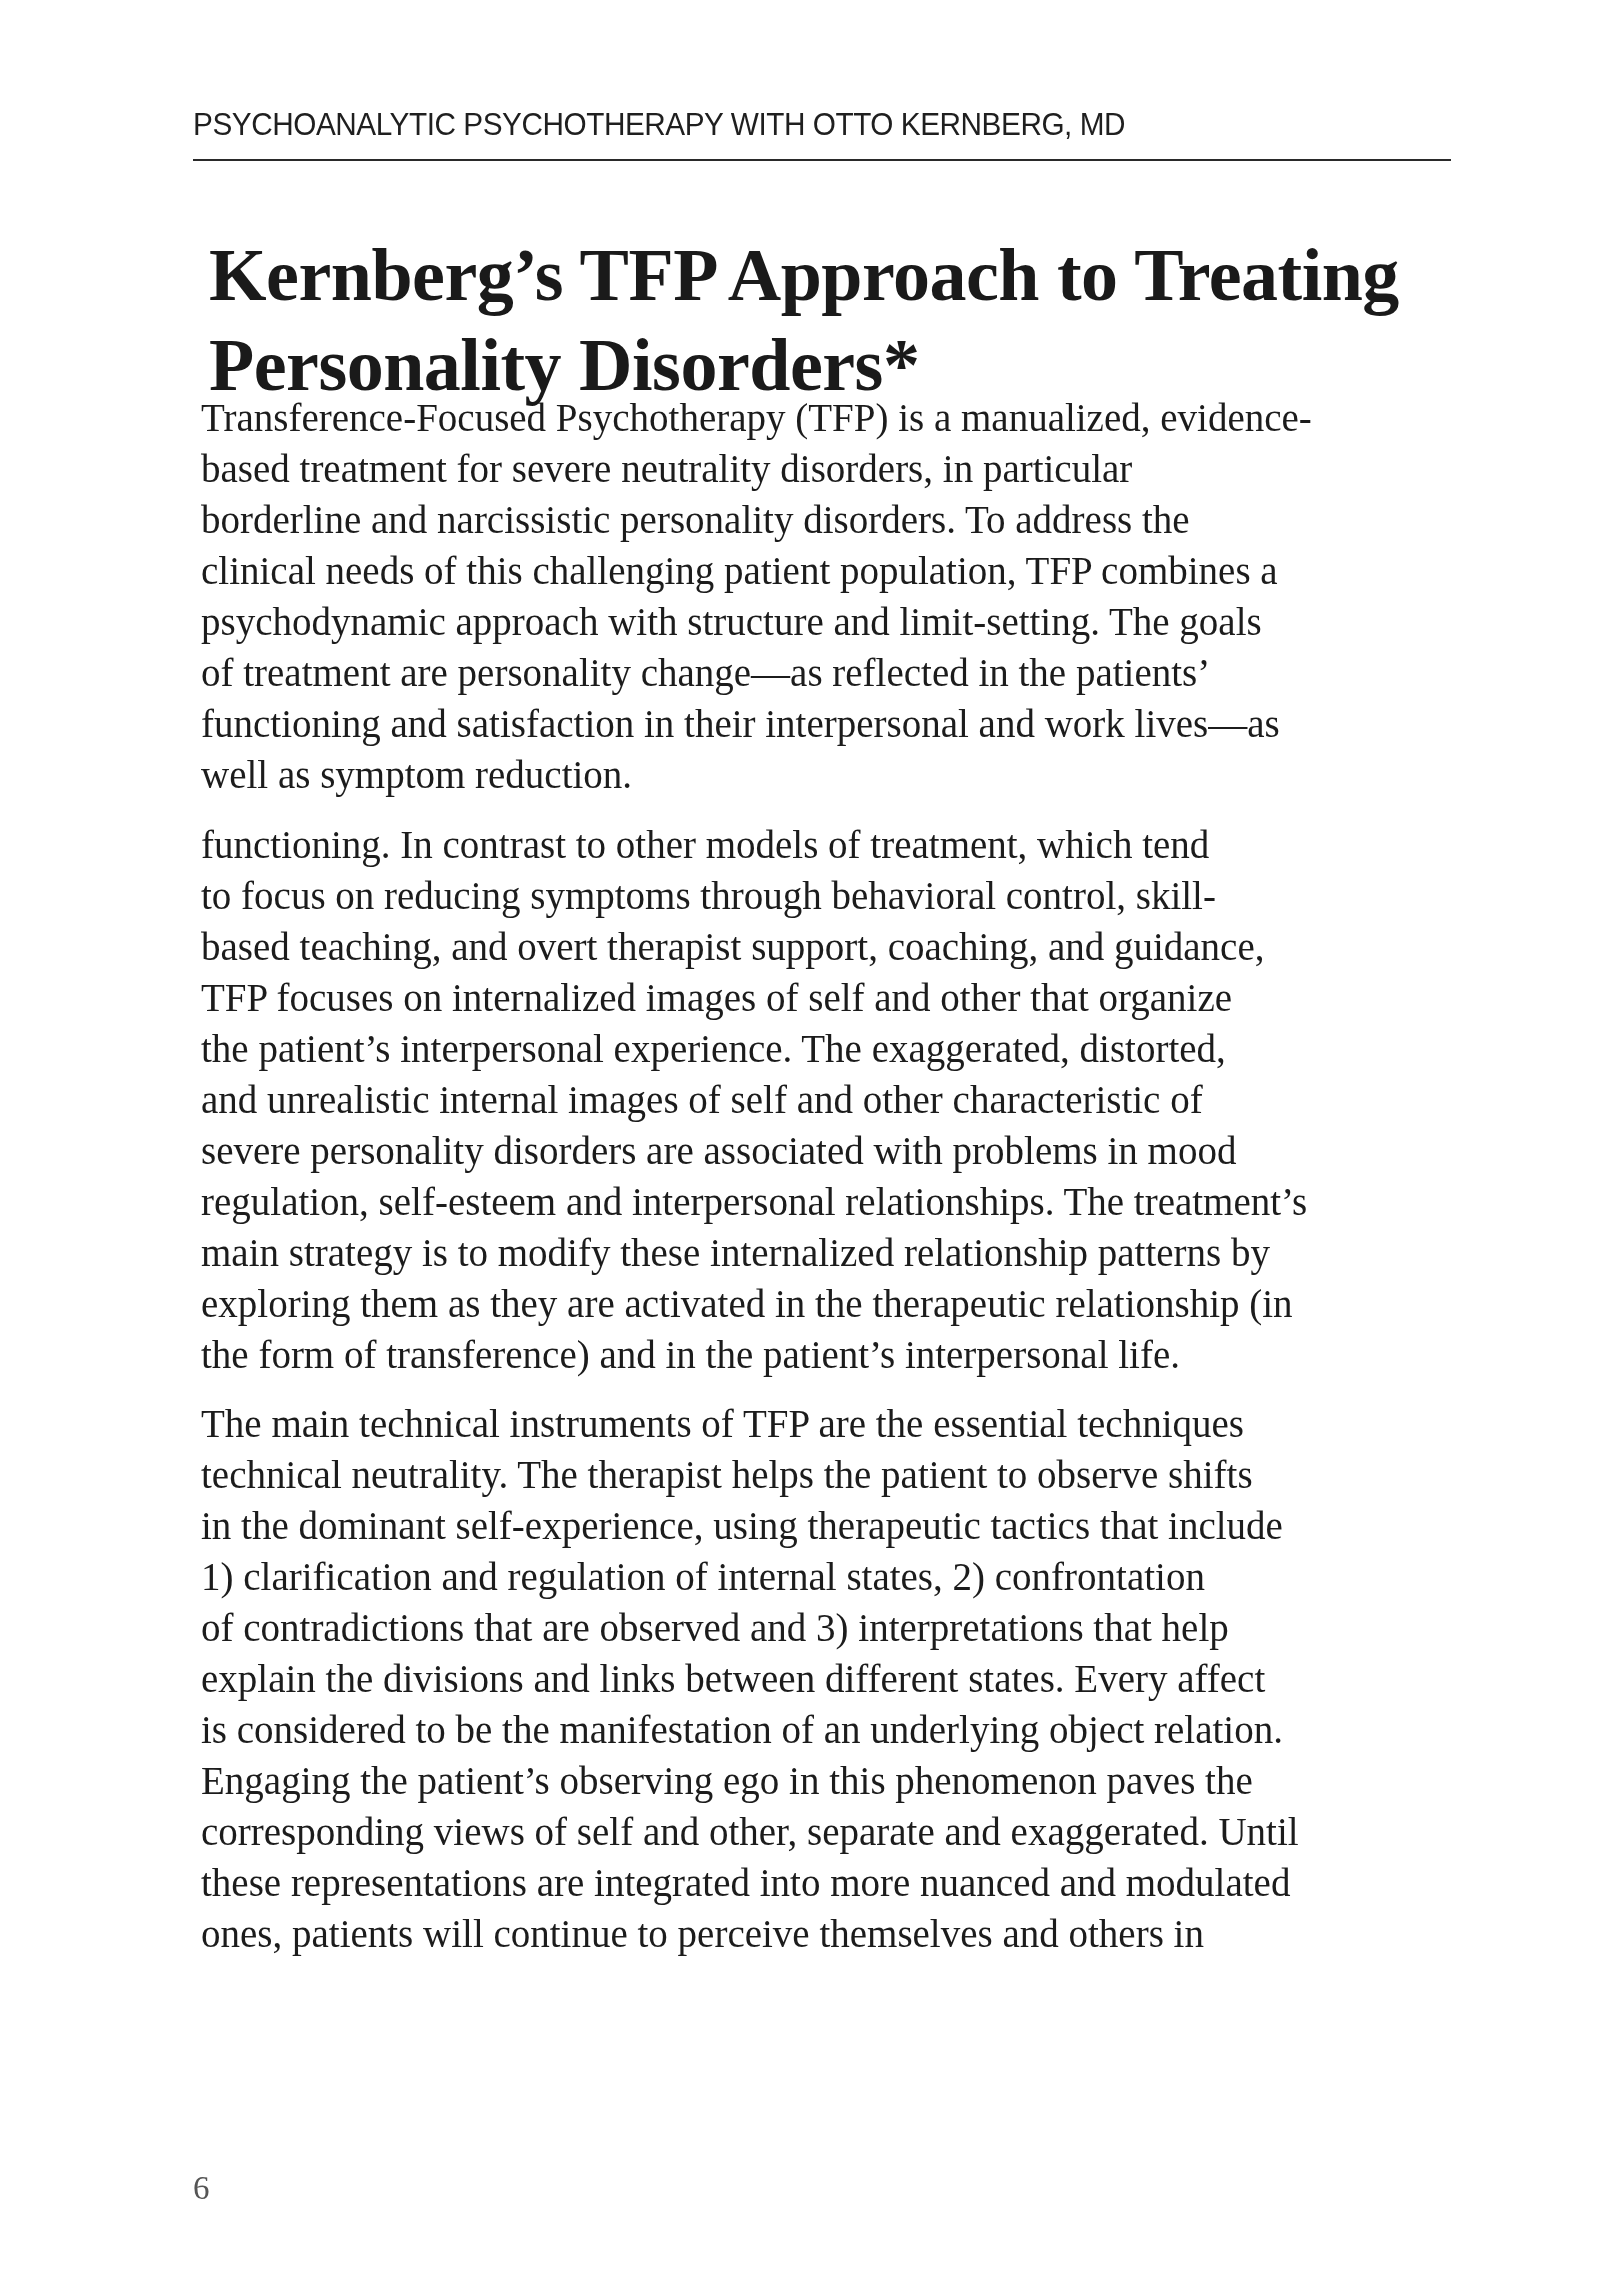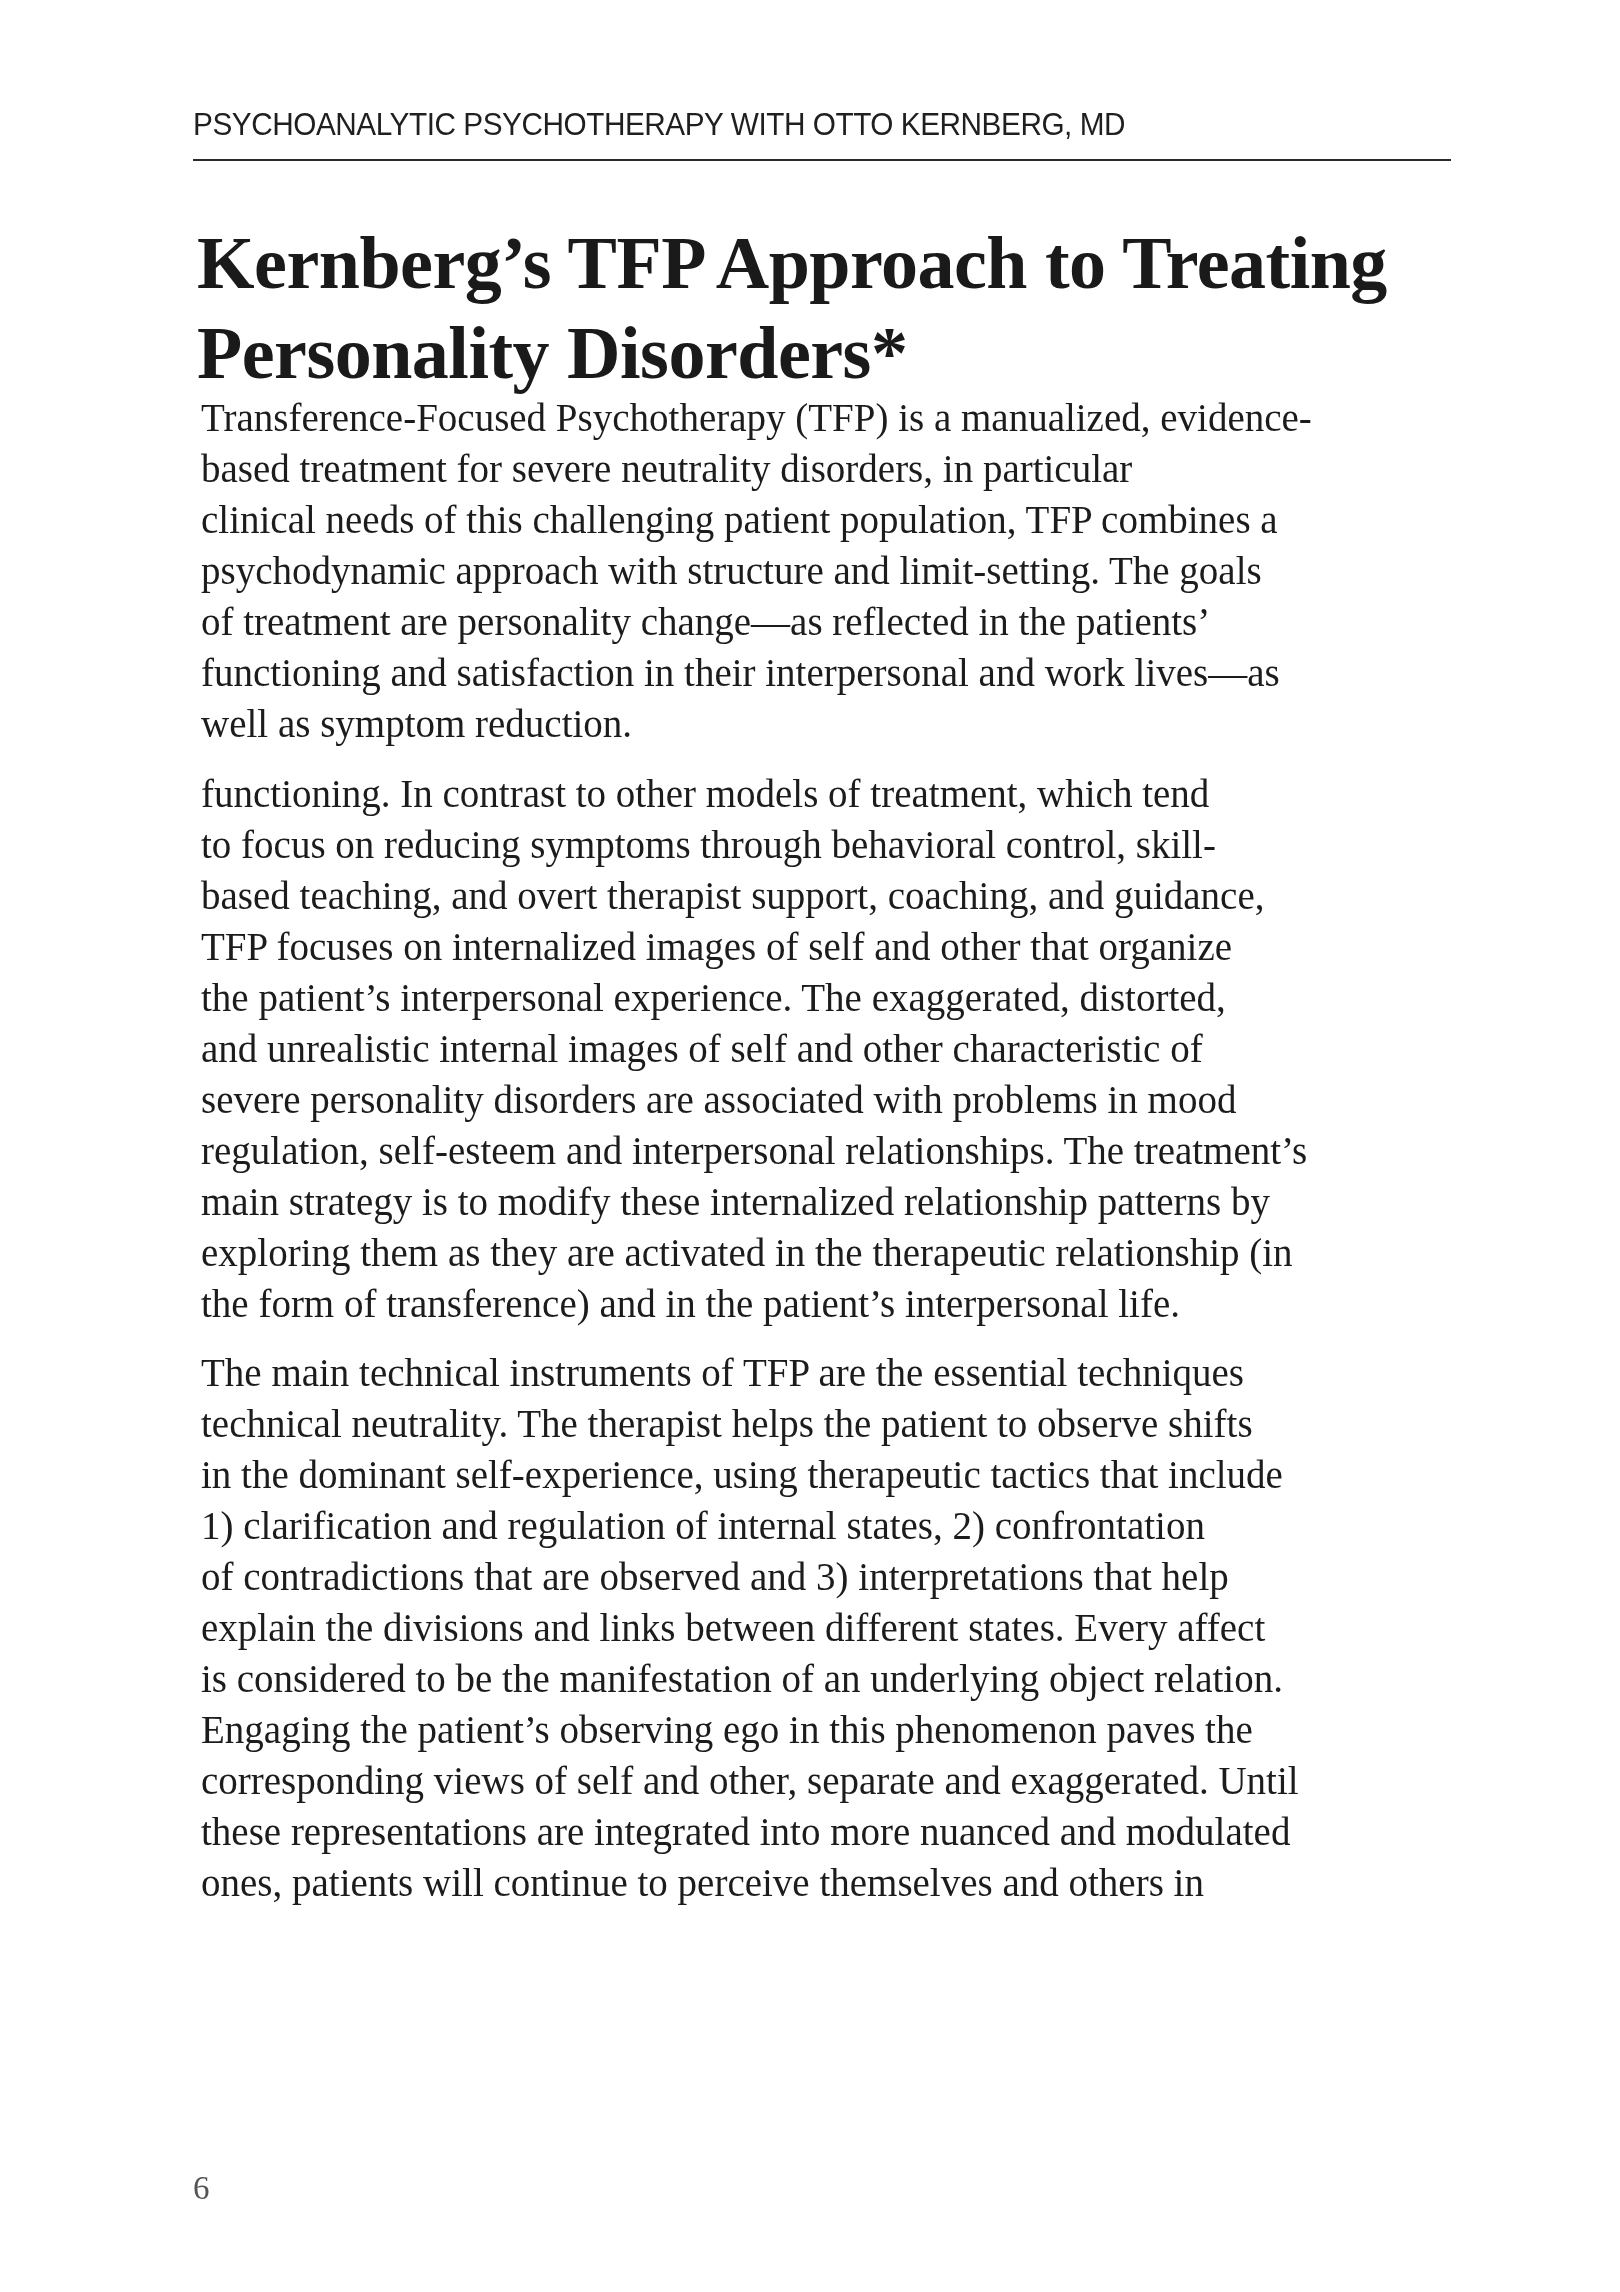--- a/index.html
+++ b/index.html
@@ -37,21 +37,21 @@
       top: 159px;
       left: 0;
       width: 1258px;
       height: 2px;
       background: #2a2a2a;
     }
     .title {
       position: absolute;
       top: 214px;
       left: 0;
-      margin: 4px;
+      margin: 16px;
       font-family: "Liberation Serif", serif;
       font-weight: bold;
       font-size: 74px;
       line-height: 90px;
       color: #1a1a1a;
       letter-spacing: -0.5px;
     }
     .body-text {
       position: absolute;
       top: 392px;
@@ -87,20 +87,21 @@
 
   <h1 class="title">
     <span class="line">Kernberg’s TFP Approach to Treating</span>
     <span class="line">Personality Disorders*</span>
   </h1>
 
   <div class="body-text">
     <p class="para">
       <span class="line">Transference-Focused Psychotherapy (TFP) is a manualized, evidence-</span>
       <span class="line">based treatment for severe neutrality disorders, in particular</span>
+      <span class="line">borderline and narcissistic personality disorders. To address the</span>
       <span class="line">clinical needs of this challenging patient population, TFP combines a</span>
       <span class="line">psychodynamic approach with structure and limit-setting. The goals</span>
       <span class="line">of treatment are personality change—as reflected in the patients’</span>
       <span class="line">functioning and satisfaction in their interpersonal and work lives—as</span>
       <span class="line">well as symptom reduction.</span>
     </p>
     <p class="para">
       <span class="line">functioning. In contrast to other models of treatment, which tend</span>
       <span class="line">to focus on reducing symptoms through behavioral control, skill-</span>
       <span class="line">based teaching, and overt therapist support, coaching, and guidance,</span>

